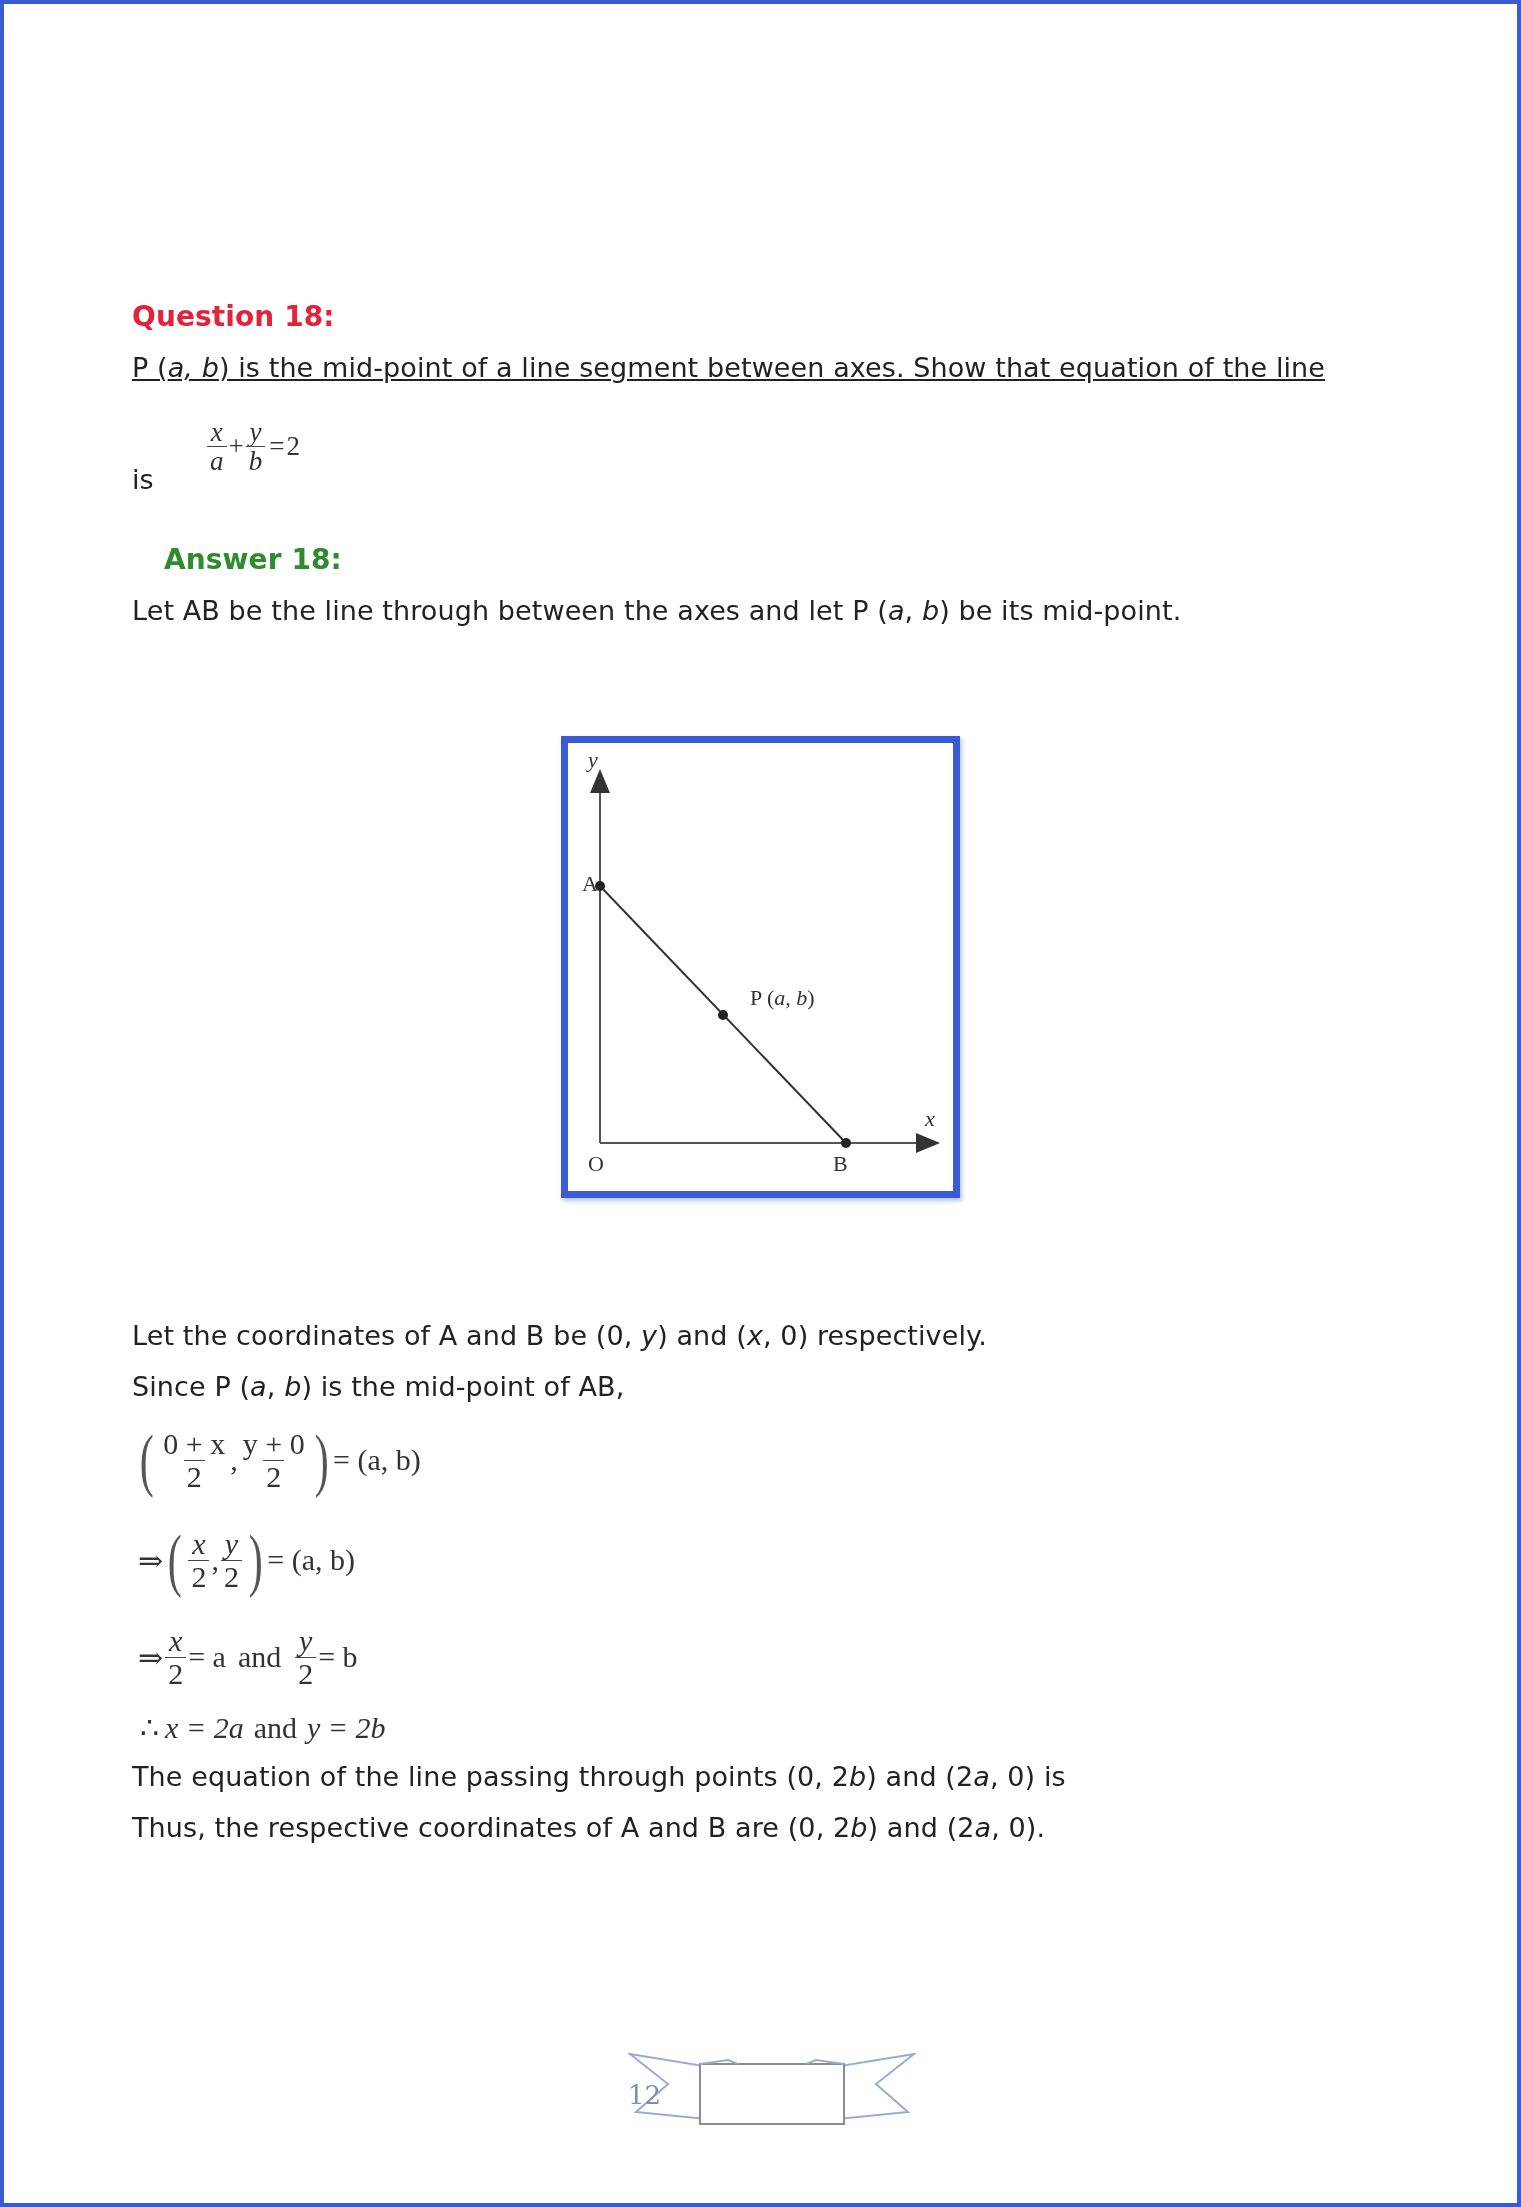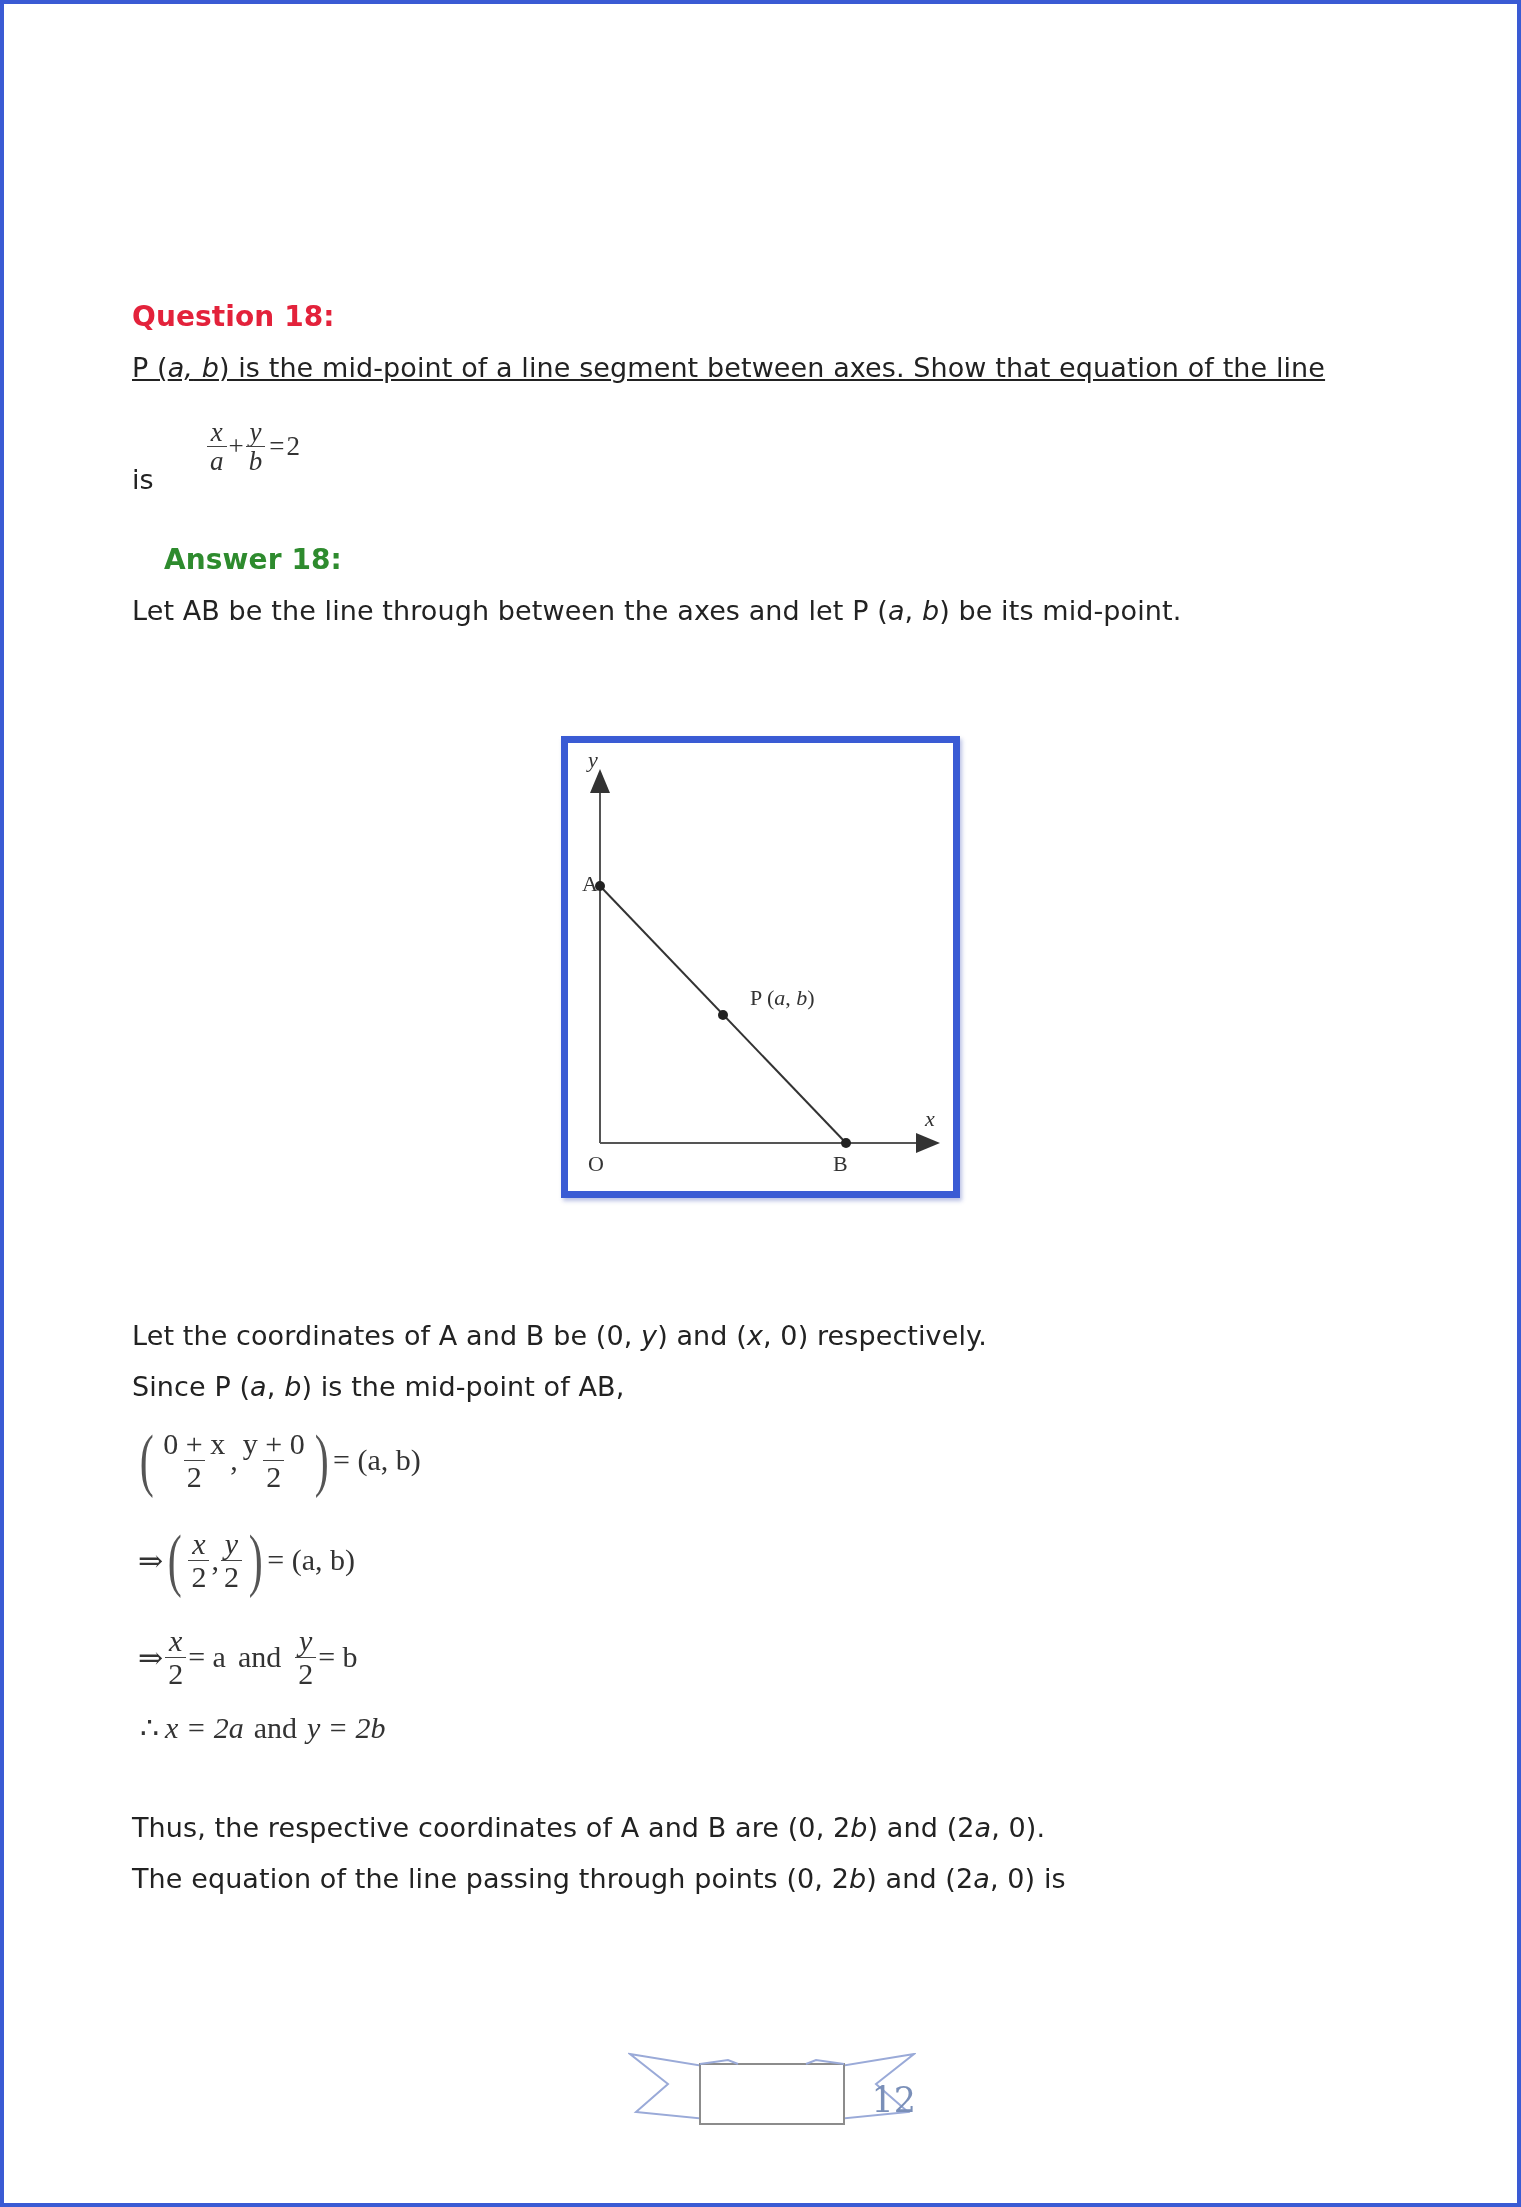--- a/index.html
+++ b/index.html
@@ -27,22 +27,22 @@
   .mi { font-style:italic; }
   .paren { font-size:70px; font-weight:100; line-height:1; vertical-align:middle; color:#555; transform:scaleX(0.6); display:inline-block; }
   .row { display:flex; align-items:center; }
   .figure-box {
     position:absolute; left:561px; top:736px; width:399px; height:462px;
     box-sizing:border-box; border:7px solid #3a5bd4; background:#fff;
     box-shadow:2px 3px 4px rgba(60,80,180,0.35);
   }
   .page-num-wrap { position:absolute; left:628px; top:2050px; width:288px; height:82px; }
   .page-num-text {
-    position:absolute; left:0; width:100%; top:30px; text-align:right;
-    font-family:"DejaVu Serif", serif; font-size:35px; color:#7a8fb8;
+    position:absolute; left:0; width:100%; top:30px; text-align:left;
+    font-family:"DejaVu Serif", serif; font-size:26px; color:#7a8fb8;
   }
 </style>
 </head>
 <body>
 
 <div class="page-border"></div>
 
 <div class="txt heading q-head" style="top:300px;">Question 18:</div>
 
 <div class="txt" style="top:352px;text-decoration:underline;">
@@ -153,21 +153,21 @@
   <span style="margin-right:6px;">∴</span>
   <span class="mi">x = 2a</span>
   <span style="margin:0 10px;">and</span>
   <span class="mi">y = 2b</span>
 </div>
 
 <div class="txt" style="top:1812px;">
   <span>Thus, the respective coordinates of A and B are (0, 2</span><span class="it">b</span><span>) and (2</span><span class="it">a</span><span>, 0).</span>
 </div>
 
-<div class="txt" style="top:1863px;">
+<div class="txt" style="top:1761px;">
   <span>The equation of the line passing through points (0, 2</span><span class="it">b</span><span>) and (2</span><span class="it">a</span><span>, 0) is</span>
 </div>
 
 <div class="page-num-wrap">
   <svg width="288" height="82" viewBox="0 0 288 82" style="position:absolute;left:0;top:0;">
     <g fill="none" stroke="#9aaad8" stroke-width="2">
       <path d="M2,4 L88,18 L88,70 L8,62 L40,34 Z"></path>
       <path d="M286,4 L200,18 L200,70 L280,62 L248,34 Z"></path>
       <rect x="72" y="14" width="144" height="60" fill="#fff" stroke="#8c8c8c"></rect>
       <path d="M72,14 L100,10 L110,14" stroke="#9aaad8"></path>

